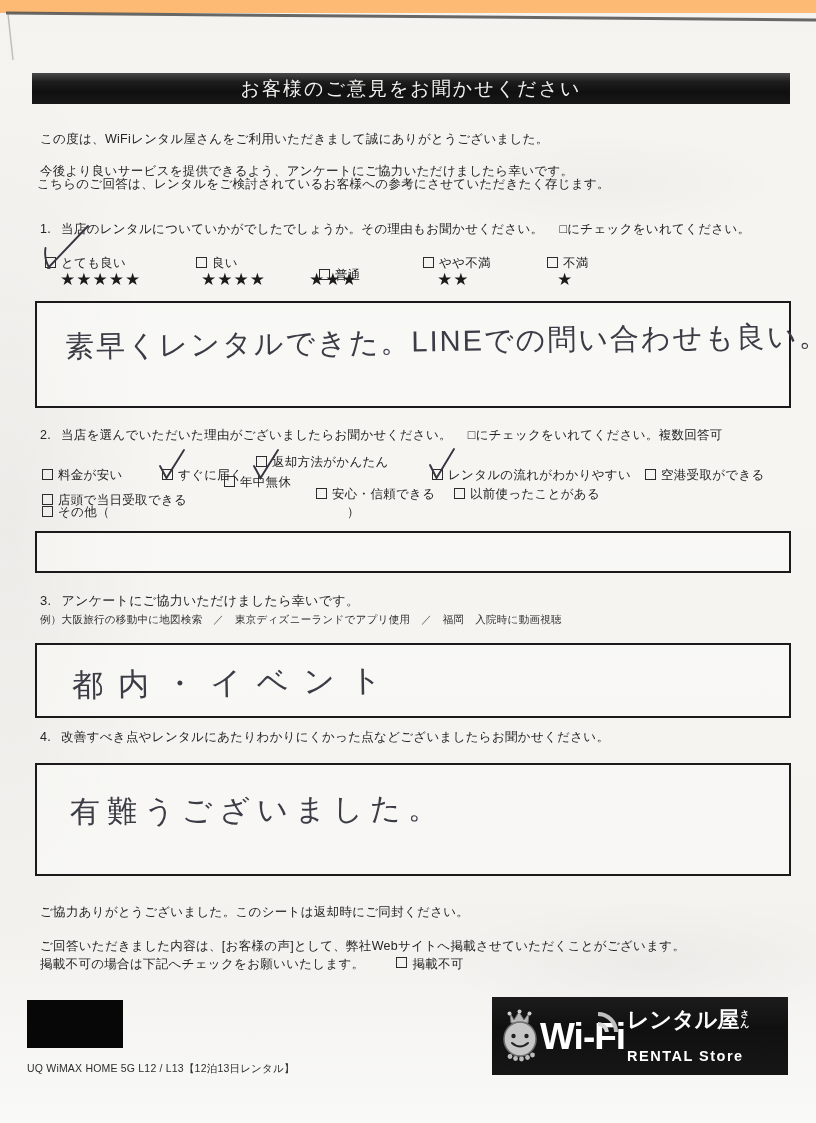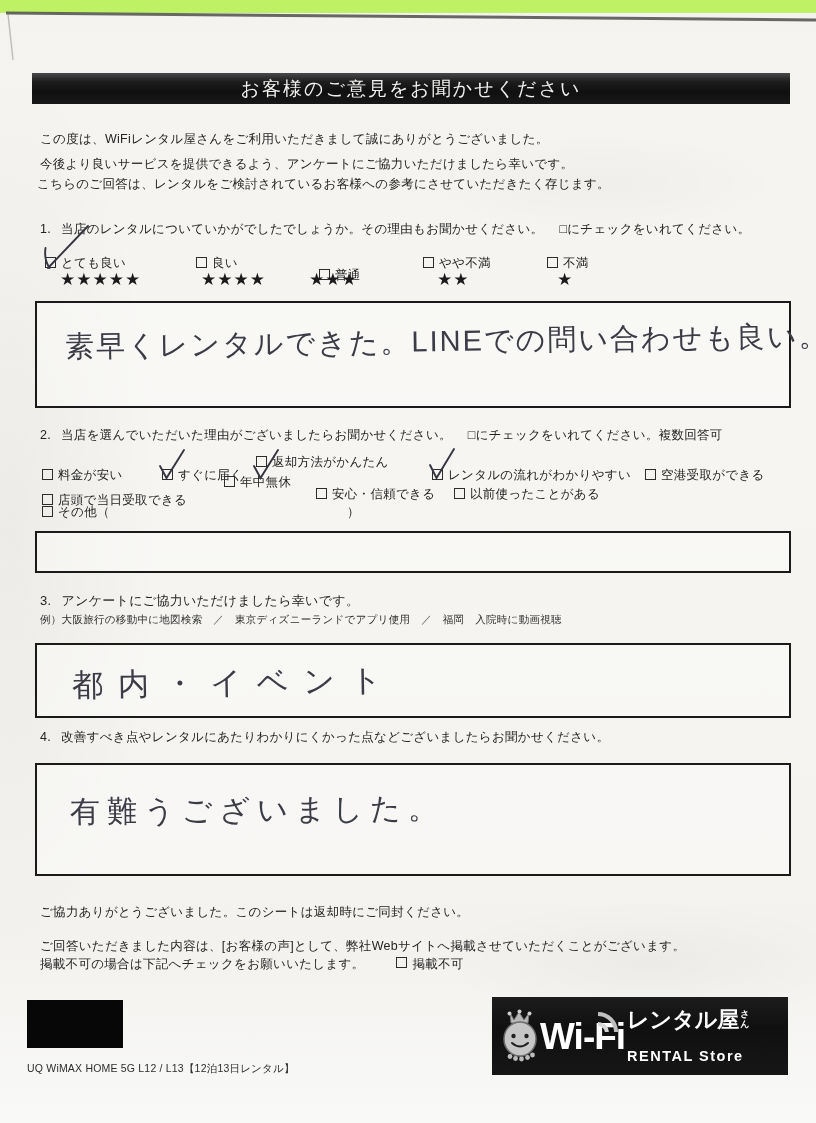--- a/index.html
+++ b/index.html
@@ -1,20 +1,20 @@
 <!DOCTYPE html>
 <html><head>
 <meta charset="utf-8">
 <style>
   * { margin:0; padding:0; box-sizing:border-box; }
   html,body { background:#ffffff; }
   body { font-family:"Liberation Sans","DejaVu Sans",sans-serif; }
   .scan {
     position:relative; width:816px; height:1123px; overflow:hidden;
-    background:#bef264;
+    background:#fdba74;
   }
   .paper {
     position:absolute; left:0; top:13px; width:816px; height:1110px;
     background:
       radial-gradient(ellipse 260px 70px at 600px 170px, rgba(0,0,0,0.025), transparent 70%),
       radial-gradient(ellipse 300px 90px at 650px 950px, rgba(0,0,0,0.03), transparent 70%),
       radial-gradient(ellipse 200px 600px at 10px 500px, rgba(0,0,0,0.04), transparent 75%),
       linear-gradient(180deg, #f4f3f0 0%, #f6f5f2 40%, #f3f2ef 85%, #f9f9f8 100%);
   }
   .edge-svg { position:absolute; left:0; top:0; z-index:5; pointer-events:none; }
@@ -74,21 +74,21 @@
 <body>
 
 <div class="scan">
   <div class="paper"></div>
 
   <div class="abs header-bar">
     <span class="title">お客様のご意見をお聞かせください</span>
   </div>
 
   <div class="abs txt" style="left:40px; top:131px;">この度は、WiFiレンタル屋さんをご利用いただきまして誠にありがとうございました。</div>
-  <div class="abs txt" style="left:40px; top:156px;">今後より良いサービスを提供できるよう、アンケートにご協力いただけましたら幸いです。</div>
+  <div class="abs txt" style="left:40px; top:163px;">今後より良いサービスを提供できるよう、アンケートにご協力いただけましたら幸いです。</div>
   <div class="abs txt" style="left:28px; top:176px;margin-left:9px;">こちらのご回答は、レンタルをご検討されているお客様への参考にさせていただきたく存じます。</div>
 
   <div class="abs txt qline" style="left:40px; top:221px;">
     <span class="qnum">1.</span>
     <span>当店のレンタルについていかがでしたでしょうか。その理由もお聞かせください。</span>
     <span class="qnote">□にチェックをいれてください。</span>
   </div>
 
   <div class="opt txt" style="left:45px; top:255px;">
     <span class="cbox"></span><span>とても良い</span>

